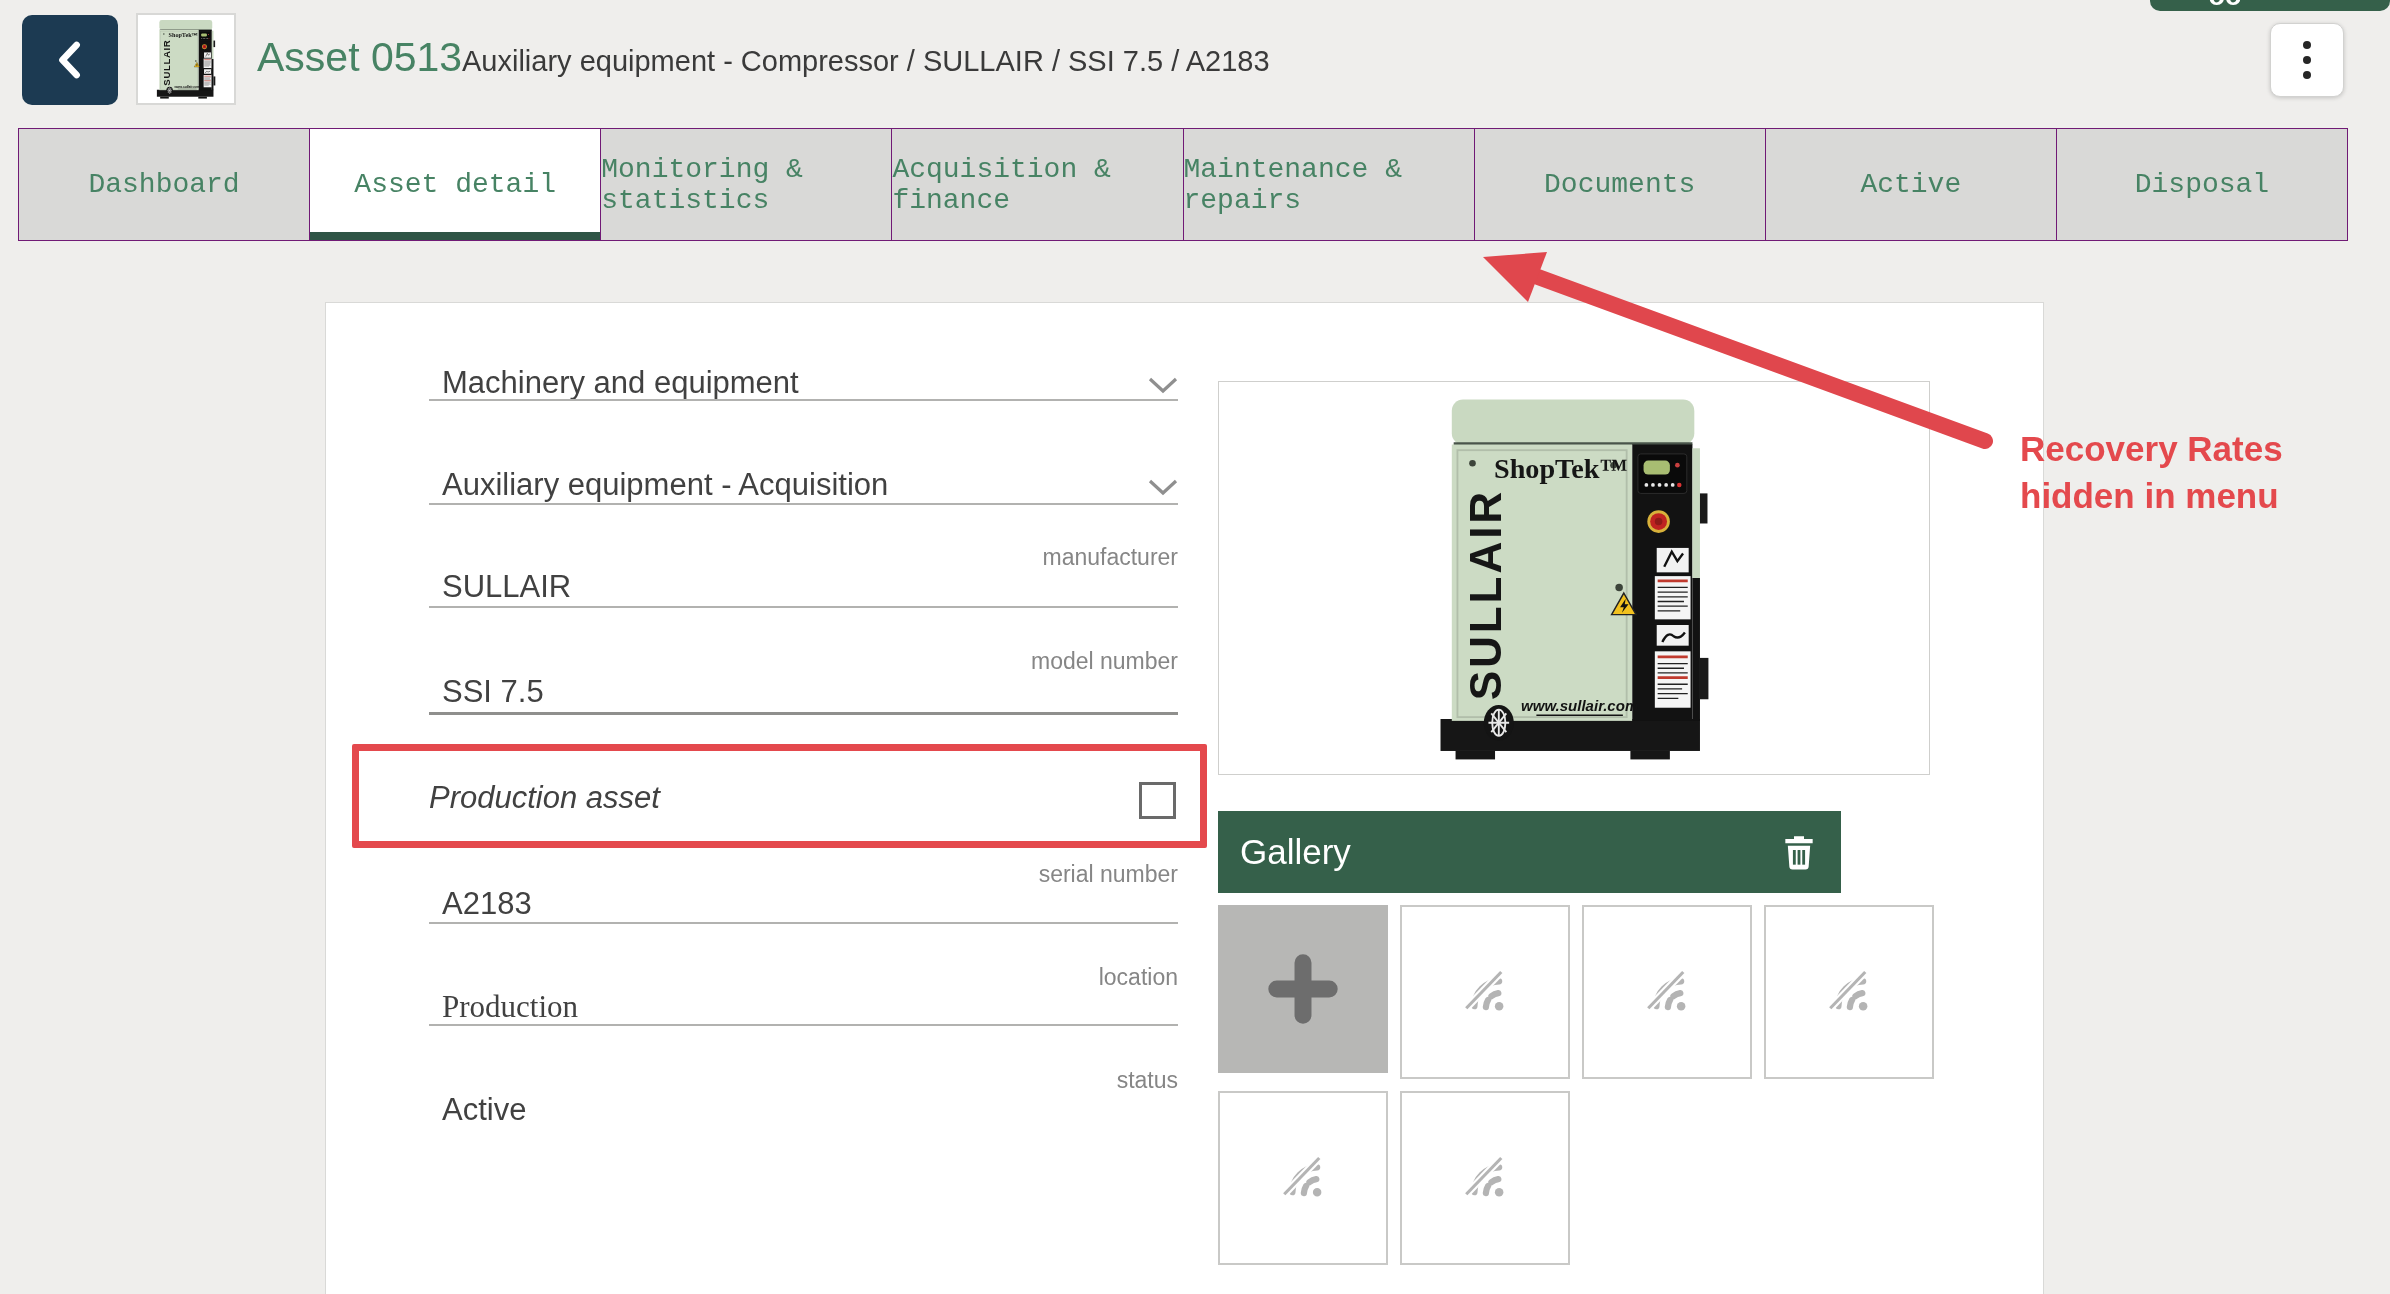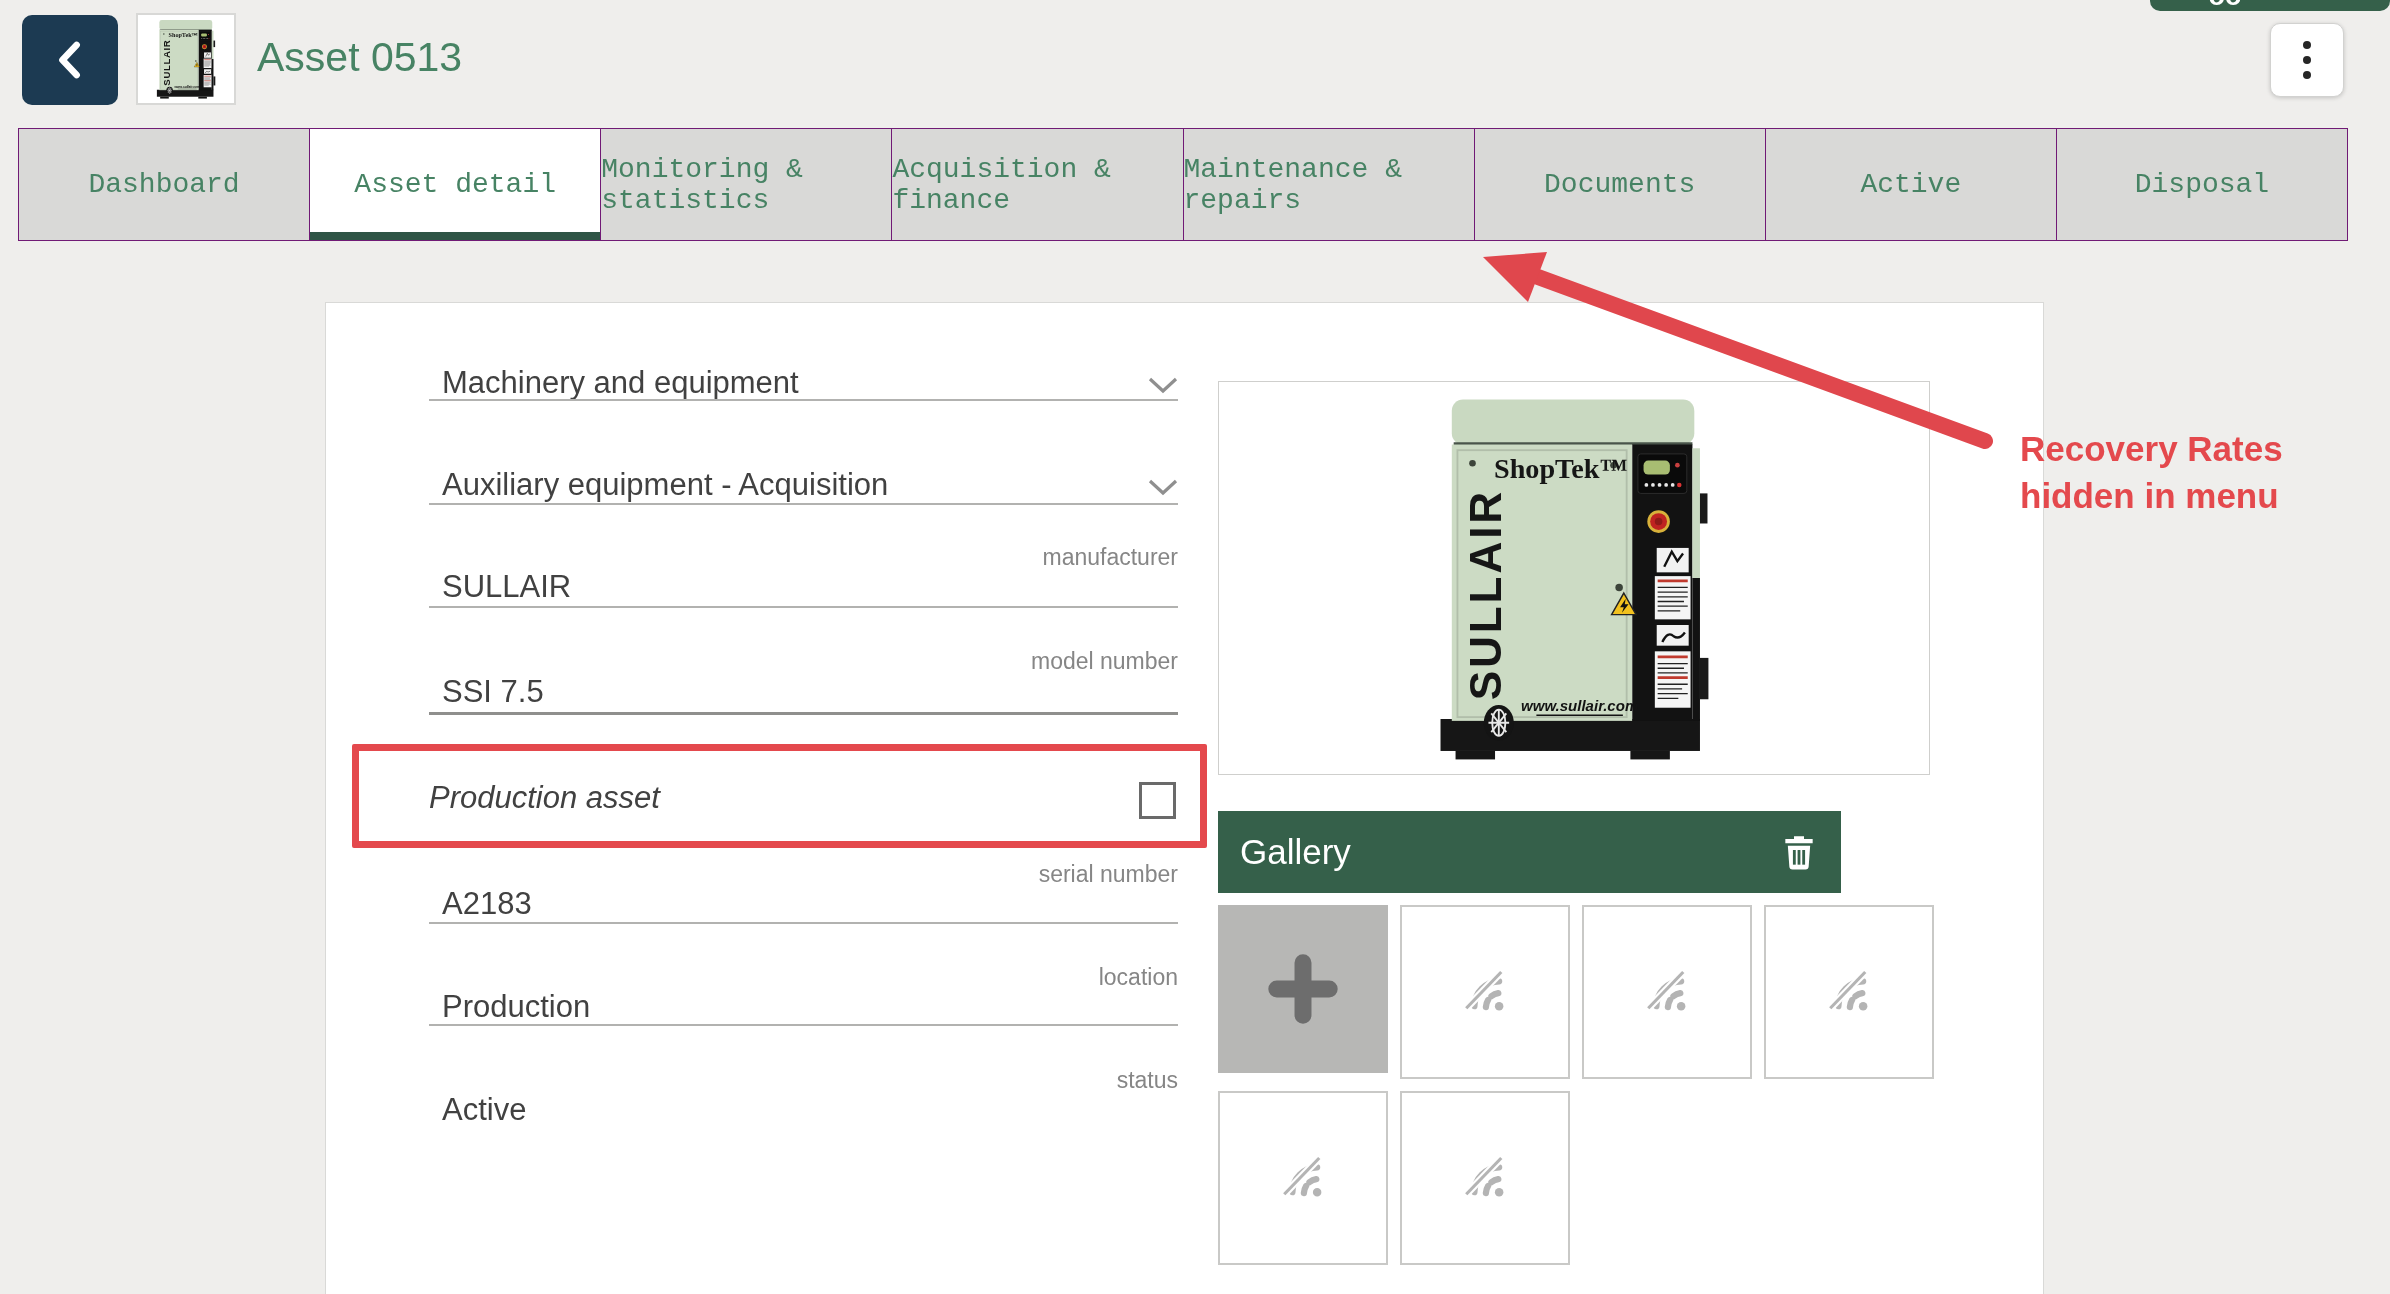--- a/index.html
+++ b/index.html
@@ -183,20 +183,21 @@
     </svg>
   </button>
 
   <div class="header-thumb">
     <svg width="88" height="82" viewBox="0 0 360 400">
       <use href="#machine"></use>
     </svg>
   </div>
 
   <div class="page-title">Asset 0513</div>
+  <div class="page-subtitle">Auxiliary equipment - Compressor / SULLAIR / SSI 7.5 / A2183</div>
 
   <button class="kebab-btn">
     <span class="dots">
         <i></i>
         <i></i>
         <i></i>
       </span>
   </button>
 
   <nav class="tab-bar">
@@ -250,21 +251,21 @@
 
     <div class="hl-rect"></div>
     <div class="prod-label">Production asset</div>
     <div class="checkbox" role="checkbox" aria-checked="false"></div>
 
     <div class="f-label" style="top:558px;">serial number</div>
     <div class="f-value" style="top:583px;">A2183</div>
     <div class="f-line" style="top:619px;"></div>
 
     <div class="f-label" style="top:661px;">location</div>
-    <div class="f-value" style="top:686px;">Production</div>
+    <div class="f-value" style="top:686px;font-family:Liberation Serif, serif;">Production</div>
     <div class="f-line" style="top:721px;"></div>
 
     <div class="f-label" style="top:764px;">status</div>
     <div class="f-value" style="top:789px;">Active</div>
 
     <div class="photo-panel">
       <svg viewBox="0 0 360 400">
         <use href="#machine"></use>
       </svg>
     </div>

